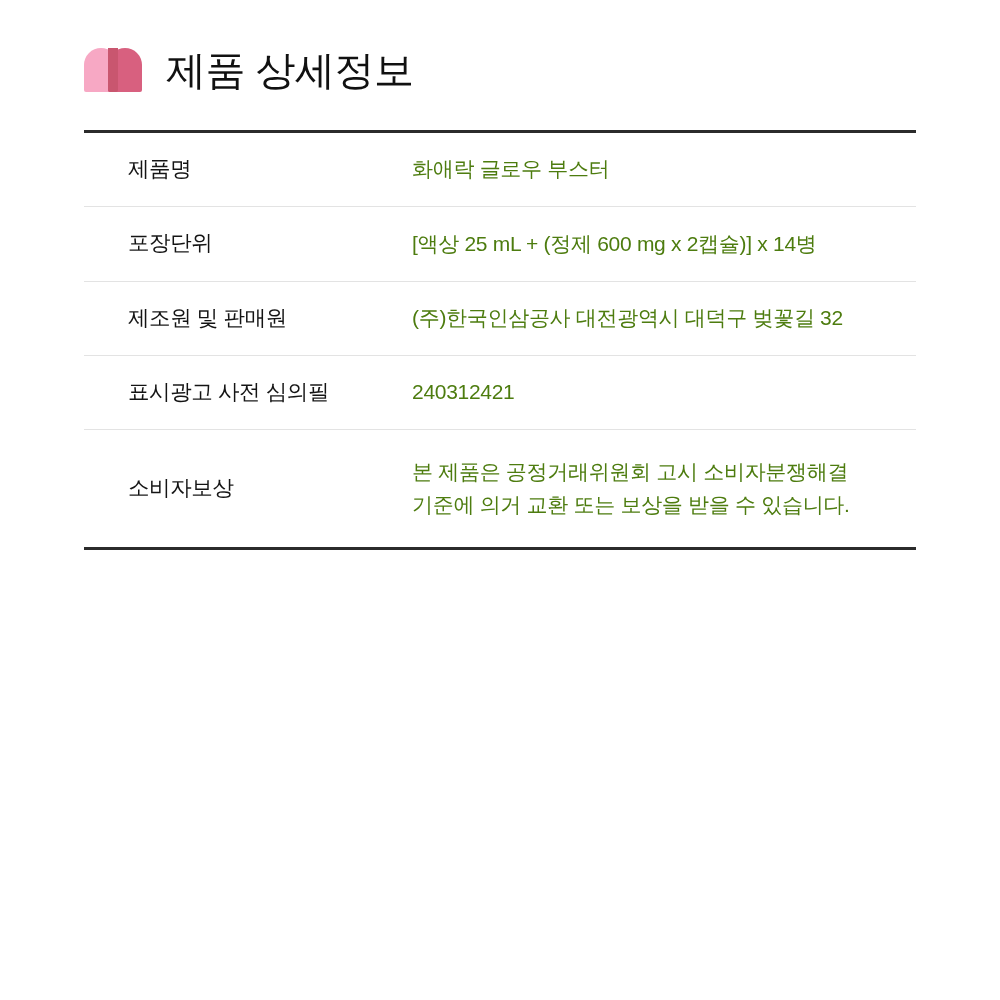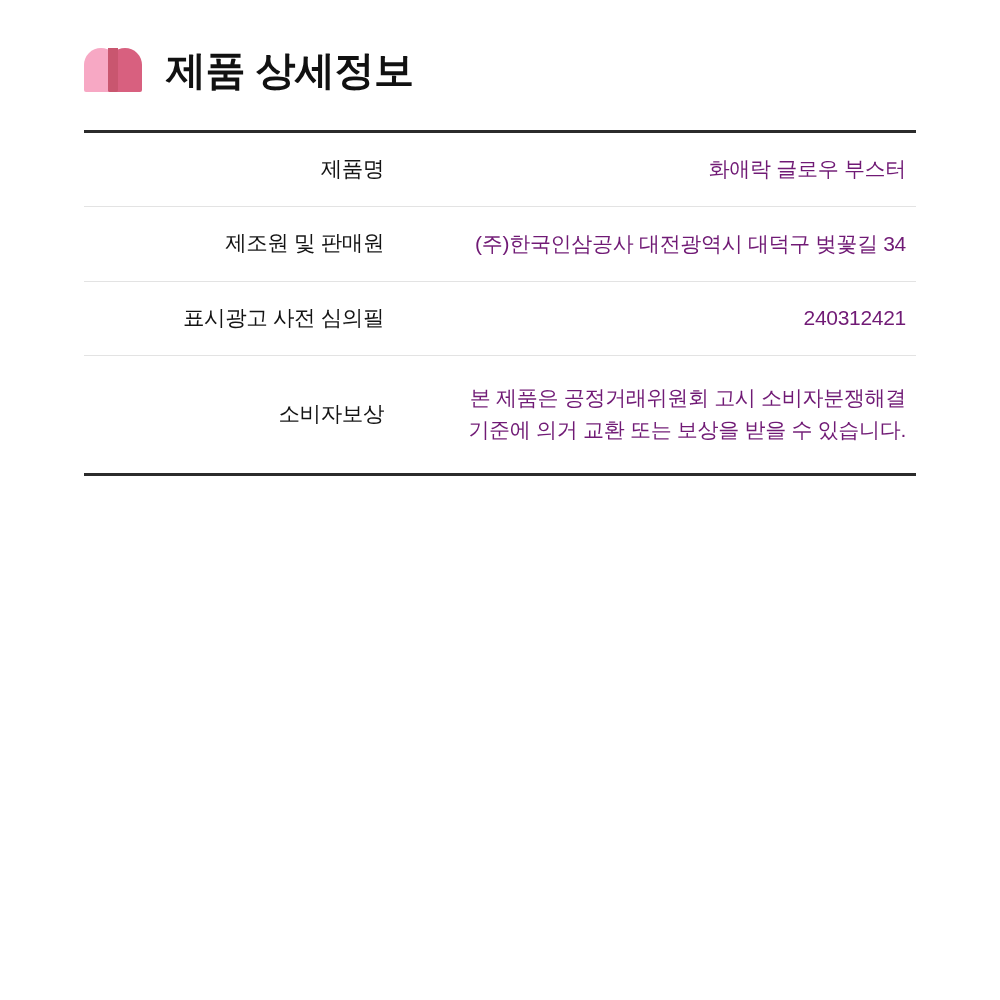--- a/index.html
+++ b/index.html
@@ -56,21 +56,21 @@
   }
   .logo-mark .petal.overlap {
     left: 24px;
     width: 10px;
     background: #c9566f;
     border-radius: 0 0 2px 2px;
   }
 
   .header-title {
     font-size: 40px;
-    font-weight: bold;
+    font-weight: normal;
     letter-spacing: -0.5px;
     color: #111111;
     line-height: 1.1;
     white-space: nowrap;
   }
 
   
   .table-wrap {
     margin: 38px 84px 0 84px;
   }
@@ -86,39 +86,39 @@
 
   table.spec tr {
     border-bottom: 1px solid #e3e3e3;
   }
   table.spec tr:last-child {
     border-bottom: none;
   }
 
   table.spec th,
   table.spec td {
-    text-align: right;
+    text-align: left;
     vertical-align: middle;
     font-weight: normal;
     font-size: 21px;
     line-height: 1.55;
     color: #1f1f1f;
   }
 
   table.spec th.label {
     padding: 20px 0 20px 44px;
     font-size: 21.5px;
     font-weight: 500;
     color: #141414;
     letter-spacing: -0.4px;
   }
   table.spec td.value {
     padding: 20px 10px 20px 28px;
     letter-spacing: -0.3px;
-    color: #701a75;
+    color: #4d7c0f;
   }
   table.spec td.value .line {
     display: block;
     white-space: nowrap;
   }
 
   tr.tall th.label,
   tr.tall td.value {
     padding-top: 26px;
     padding-bottom: 26px;
@@ -147,25 +147,31 @@
       <tbody>
 
         <tr>
           <th class="label">제품명</th>
           <td class="value">
             <span class="line">화애락 글로우 부스터</span>
           </td>
         </tr>
 
 
+        <tr>
+          <th class="label">포장단위</th>
+          <td class="value">
+            <span class="line">[액상 25 mL + (정제 600 mg x 2캡슐)] x 14병</span>
+          </td>
+        </tr>
 
         <tr>
           <th class="label">제조원 및 판매원</th>
           <td class="value">
-            <span class="line">(주)한국인삼공사 대전광역시 대덕구 벚꽃길 34</span>
+            <span class="line">(주)한국인삼공사 대전광역시 대덕구 벚꽃길 32</span>
           </td>
         </tr>
 
 
 
         <tr>
           <th class="label">표시광고 사전 심의필</th>
           <td class="value">
             <span class="line">240312421</span>
           </td>

